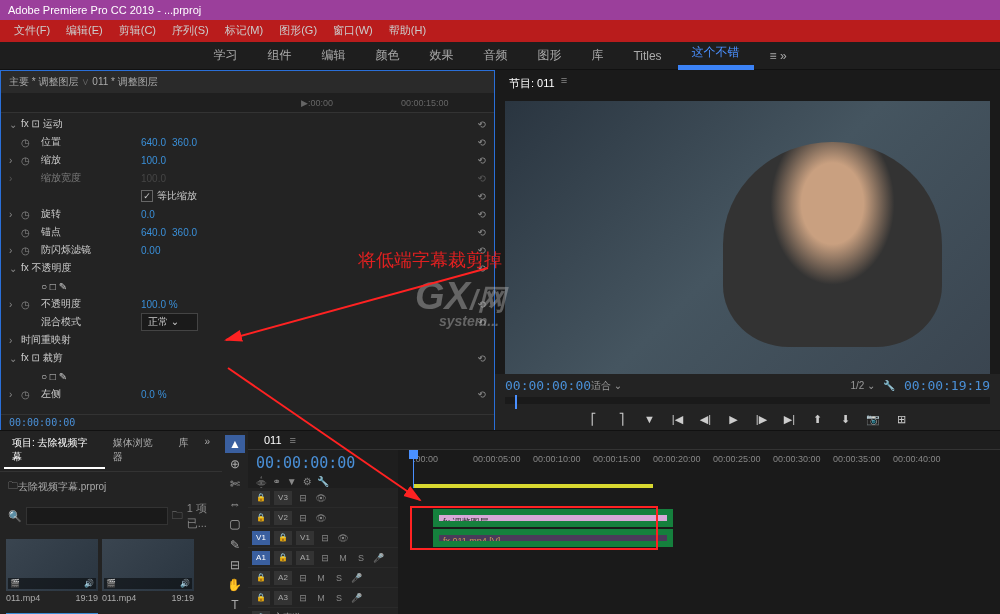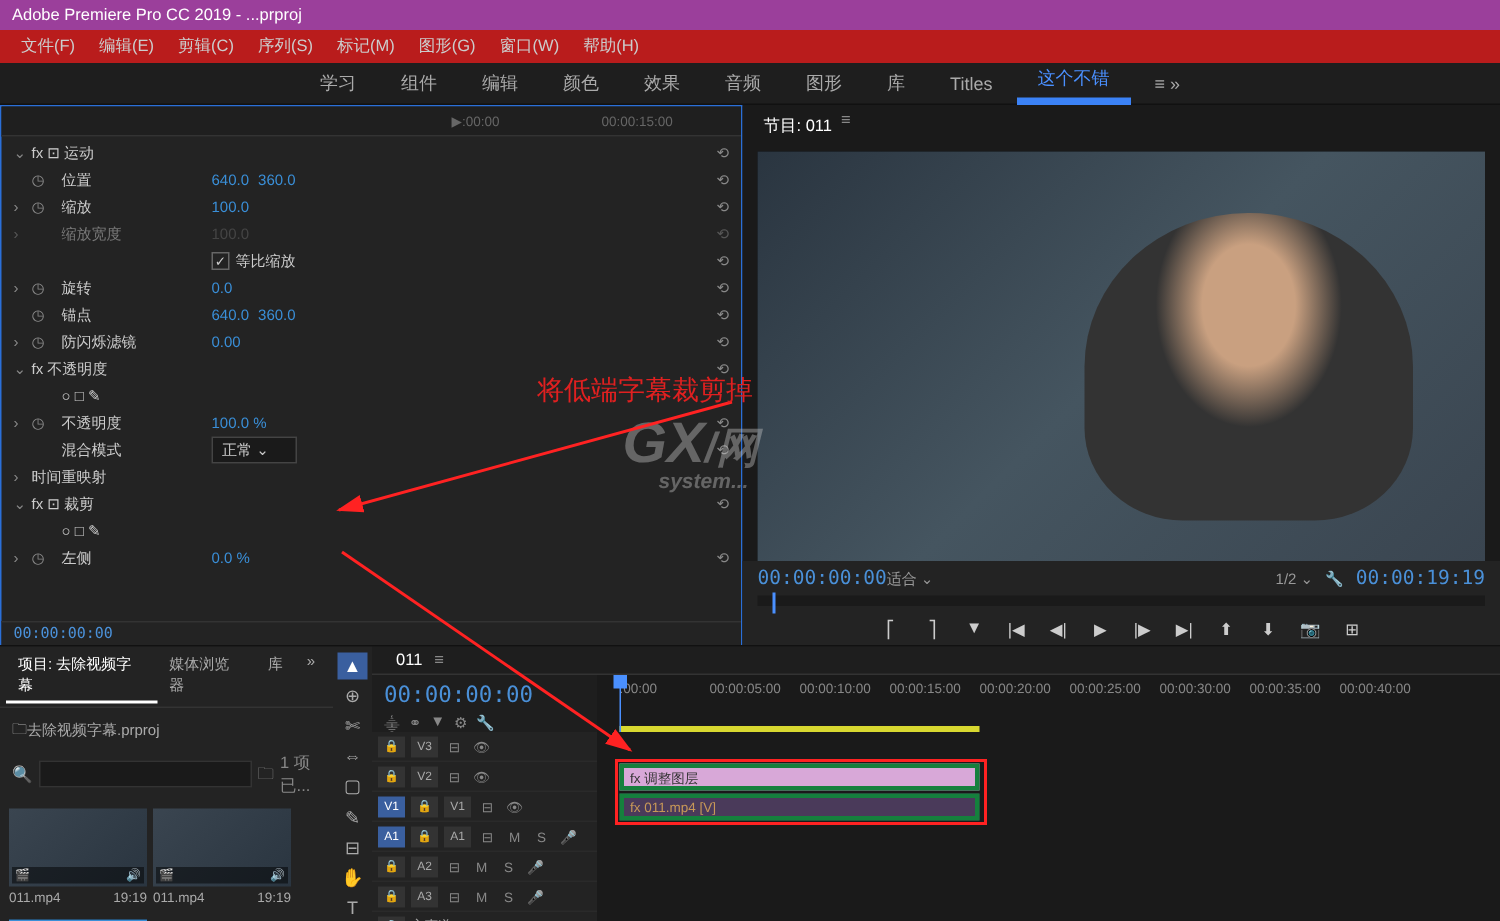--- a/index.html
+++ b/index.html
@@ -87,21 +87,21 @@
     
     .tl-tracks { flex: 1; display: flex; }
     .tl-track-headers { width: 150px; background: #232323; }
     .tl-track-content { flex: 1; background: #1a1a1a; position: relative; }
     .track-row { height: 20px; display: flex; align-items: center; border-bottom: 1px solid #2a2a2a; padding: 0 4px; gap: 4px; font-size: 9px; }
     .track-row .tgt { width: 18px; height: 14px; background: #333; color: #888; display: flex; align-items: center; justify-content: center; cursor: pointer; font-size: 8px; }
     .track-row .tgt.on { background: #3a5f9f; color: #fff; }
     .track-row .tname { width: 18px; height: 14px; background: #333; color: #aaa; display: flex; align-items: center; justify-content: center; font-size: 8px; }
     .track-row .ticon { width: 14px; color: #888; text-align: center; cursor: pointer; }
     
-    .clip { position: absolute; height: 18px; border: 3px solid #15803d; font-size: 9px; padding: 1px 4px; overflow: hidden; white-space: nowrap; }
+    .clip { position: absolute; height: 18px; border: 6px solid #15803d; font-size: 9px; padding: 1px 4px; overflow: hidden; white-space: nowrap; margin-left: 20px; }
     .clip.adjust { background: #d8a8d8; color: #333; top: 21px; left: 15px; width: 240px; }
     .clip.video { background: #4a3a5a; color: #c89858; top: 41px; left: 15px; width: 240px; }
     .highlight-box { position: absolute; border: 2px solid #f22; pointer-events: none; }
     
     .arrow { position: absolute; z-index: 9; pointer-events: none; }
   </style>
 </head>
 <body>
 
 <div class="titlebar">
@@ -128,20 +128,23 @@
   <span class="ws">音频</span>
   <span class="ws">图形</span>
   <span class="ws">库</span>
   <span class="ws">Titles</span>
   <span class="ws active">这个不错</span>
   <span class="ws">≡ »</span>
 </div>
 
 <div class="main">
   <div class="left-panel">
+    <div class="effect-header">
+      <span><span>主要 * 调整图层</span> <span style="color:#666">∨</span> <span>011 * 调整图层</span></span>
+    </div>
     <div class="timeline-mini">
       <span class="tick" style="left:300px">▶<span>:00:00</span></span>
       <span class="tick" style="left:400px">00:00:15:00</span>
     </div>
     <div class="props">
       <div class="prop-row prop-group">
           <span class="toggle">⌄</span>
           <span>fx ⊡ 运动</span>
           <span class="reset">⟲</span>
         </div>

